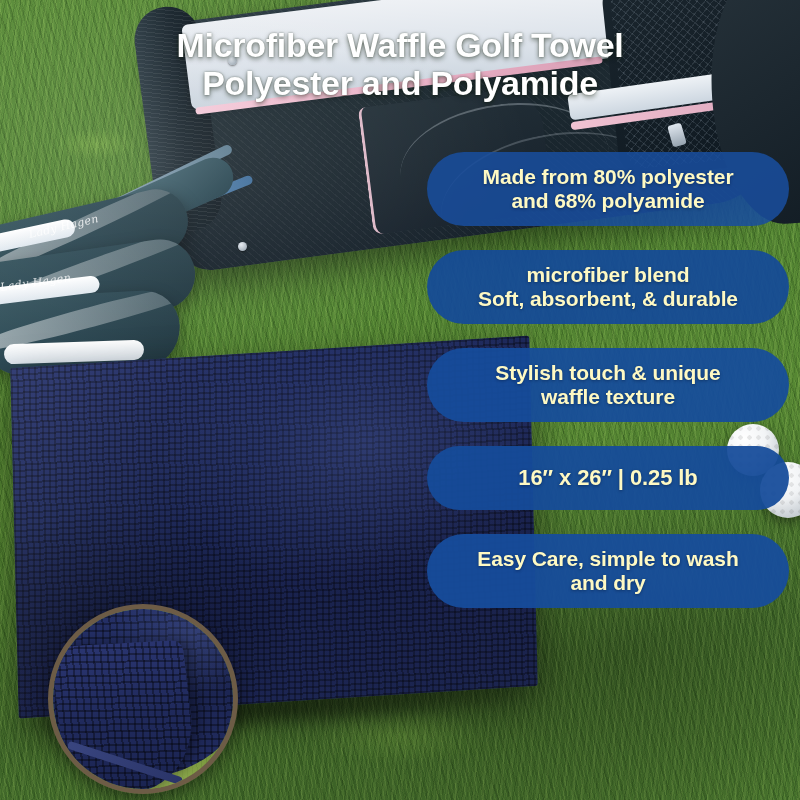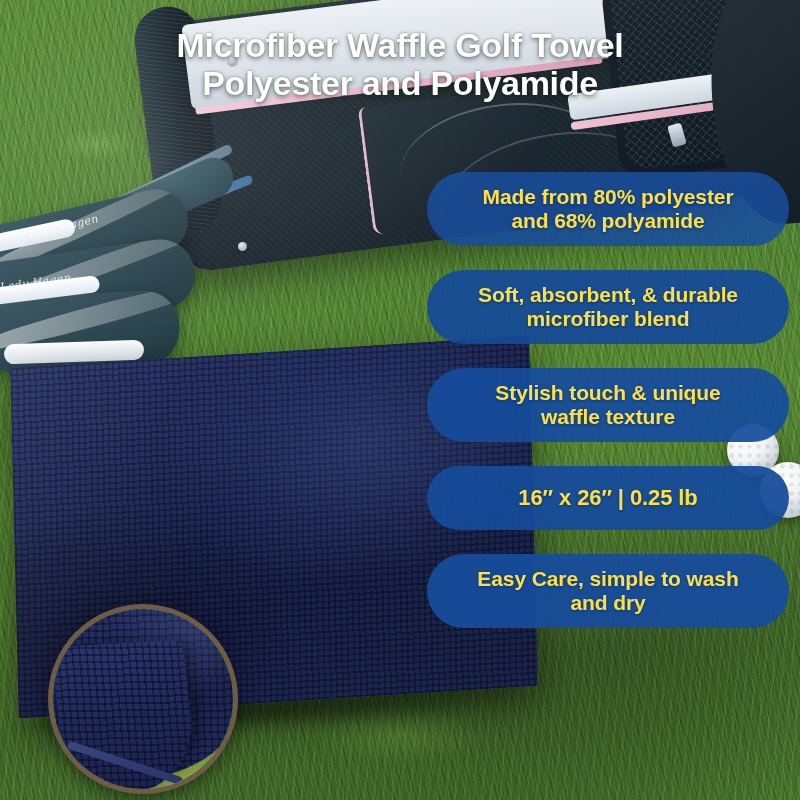--- a/index.html
+++ b/index.html
@@ -242,29 +242,28 @@
     z-index:6;
   }
   .headline .l2{display:block;}
 
   
   .badges{position:absolute;left:0;top:0;width:800px;height:800px;z-index:7;}
   .badge{
     position:absolute;
     display:flex;align-items:center;justify-content:center;
     text-align:center;
-    color:#fde047;
+    color:#fef9c3;
     font-weight:bold;
     font-size:21px;
     line-height:1.14;
     letter-spacing:-.1px;
     border-radius:90px;
     padding:8px 30px;
     text-shadow:0 1px 3px rgba(5,18,48,.45);
-    margin-top:20px;
   }
   .badge span{display:block;}
   .b1{left:427px;top:152px;width:362px;height:74px;background:rgba(24,78,158,.86);}
   .b2{left:427px;top:250px;width:362px;height:74px;background:rgba(20,74,152,.93);}
   .b3{left:427px;top:348px;width:362px;height:74px;background:rgba(22,76,156,.93);}
   .b4{left:427px;top:446px;width:362px;height:64px;background:rgba(21,75,154,.94);font-size:22px;justify-content:center;}
   .b5{left:427px;top:534px;width:362px;height:74px;background:rgba(22,76,156,.94);}
 
   
   .inset{
@@ -374,22 +373,22 @@
 
   <div class="badges">
     <div class="badge b1">
       <div>
         <span>Made from 80% polyester</span>
         <span>and 68% polyamide</span>
       </div>
     </div>
     <div class="badge b2">
       <div>
+        <span>microfiber blend</span>
         <span>Soft, absorbent, &amp; durable</span>
-        <span>microfiber blend</span>
       </div>
     </div>
     <div class="badge b3">
       <div>
         <span>Stylish touch &amp; unique</span>
         <span>waffle texture</span>
       </div>
     </div>
     <div class="badge b4">
       <div>

